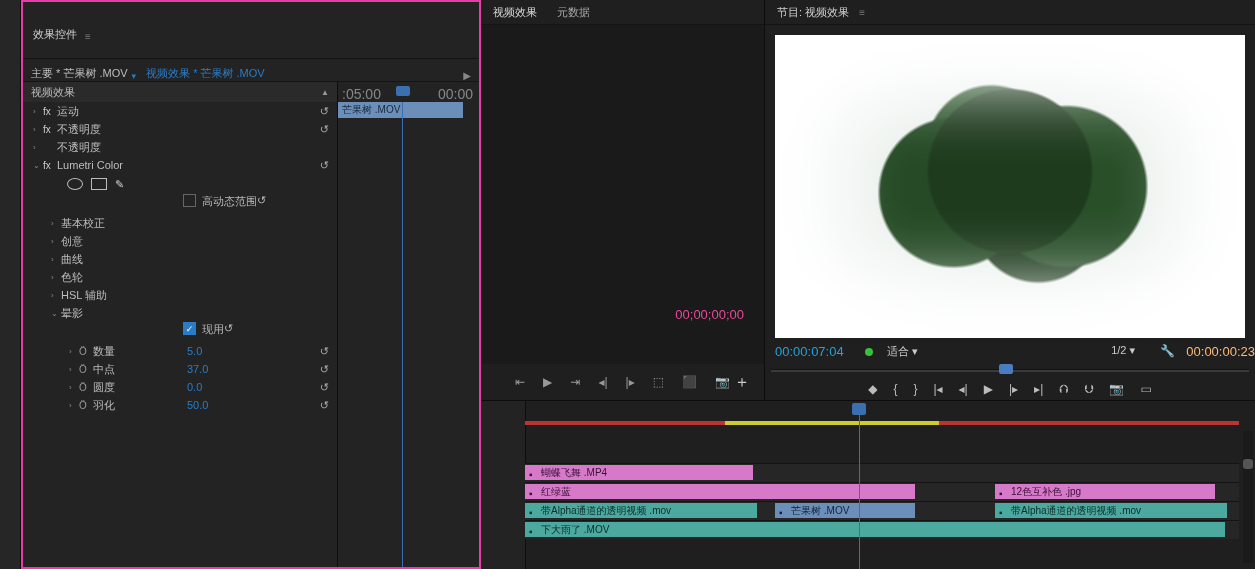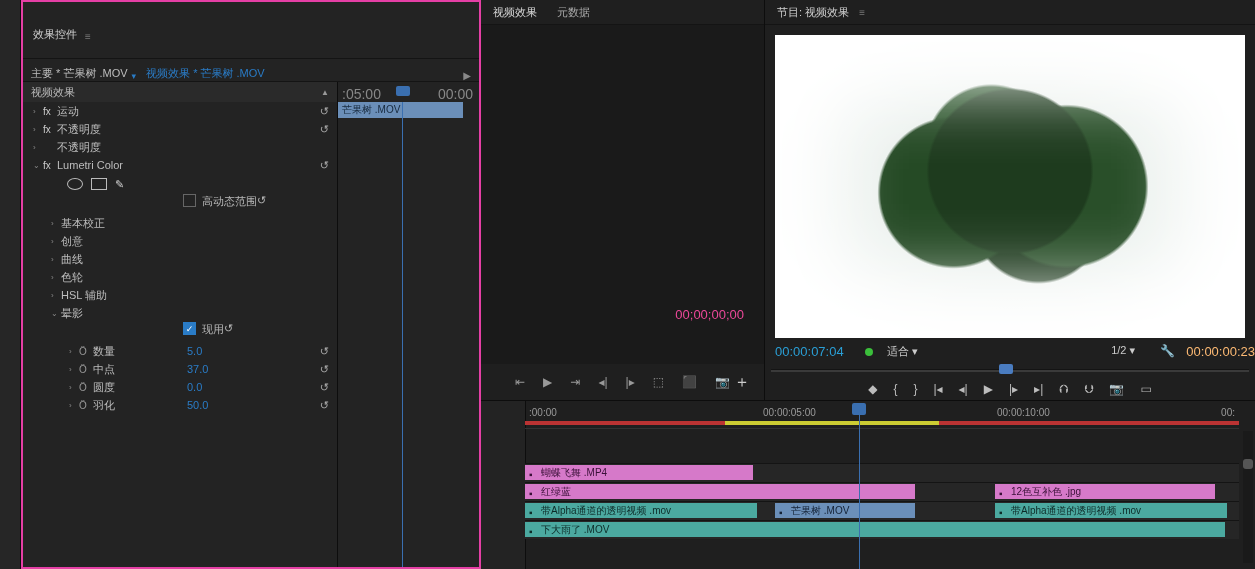--- a/index.html
+++ b/index.html
@@ -281,27 +281,20 @@
             <span class="tb">⮋</span>
             <span class="tb">📷</span>
             <span class="tb">▭</span>
           </div>
         </div>
       </div>
     </div>
 
     <div class="timeline-panel">
       <div class="tl-left"></div>
-      <div class="tl-ruler">
-        <span style="left:4px">:00:00</span>
-        <span style="left:238px">00:00:05:00</span>
-        <span style="left:472px">00:00:10:00</span>
-        <span style="right:4px">00:</span>
-        <div class="line"></div>
-      </div>
       <div class="wa-bar"></div>
       <div class="tl-playhead"></div>
 
       <div class="tl-tracks">
         <div class="track">
           <div class="clip pink" style="left:0;width:228px">
               <span class="dot">▪</span>
               <span>蝴蝶飞舞 .MP4</span>
             </div>
         </div>

